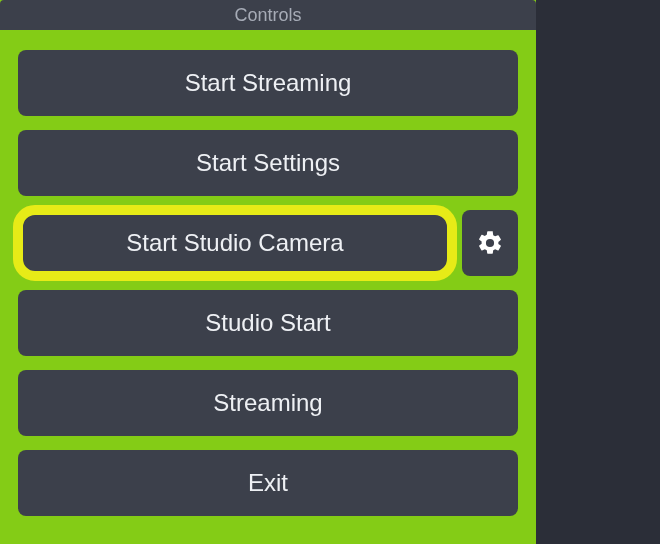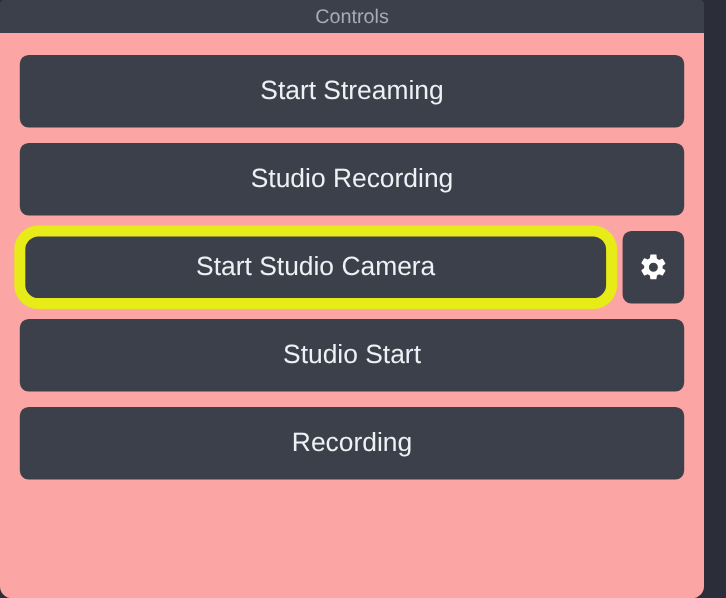--- a/index.html
+++ b/index.html
@@ -4,26 +4,25 @@
 <style>
   * { box-sizing: border-box; margin: 0; padding: 0; }
   html, body {
     width: 660px;
     height: 544px;
     background: #2b2e38;
     font-family: -apple-system, BlinkMacSystemFont, "Segoe UI", Arial, sans-serif;
     overflow: hidden;
   }
   .panel {
-    width: 640px;
+    width: 536px;
     height: 544px;
-    background: #fca5a5;
+    background: #84cc16;
     display: flex;
     flex-direction: column;
-    border-radius: 11px;
   }
   .panel-header {
     height: 30px;
     background: #3c404b;
     color: #a6abb6;
     font-size: 18px;
     display: flex;
     align-items: center;
     justify-content: center;
     border-top-left-radius: 4px;
@@ -89,36 +88,39 @@
 
 <div class="panel">
   <div class="panel-header">Controls</div>
   <div class="panel-body">
 
     <div class="row">
       <button class="btn">Start Streaming</button>
     </div>
 
     <div class="row">
-      <button class="btn">Studio Recording</button>
+      <button class="btn">Start Settings</button>
     </div>
 
     <div class="row">
       <button class="btn">Start Studio Camera</button>
       <button class="btn-square">
         <svg class="gear-icon" viewBox="0 0 24 24">
           <path d="M19.14,12.94a7.07,7.07,0,0,0,.06-.94,7.07,7.07,0,0,0-.06-.94l2.03-1.58a.5.5,0,0,0,.12-.64l-1.92-3.32a.5.5,0,0,0-.6-.22l-2.39.96a7.03,7.03,0,0,0-1.62-.94l-.36-2.54A.5.5,0,0,0,13.9,2h-3.8a.5.5,0,0,0-.5.42L9.24,4.96a7.03,7.03,0,0,0-1.62.94l-2.39-.96a.5.5,0,0,0-.6.22L2.71,8.48a.5.5,0,0,0,.12.64L4.86,10.7a7.07,7.07,0,0,0-.06.94,7.07,7.07,0,0,0,.06.94L2.83,14.16a.5.5,0,0,0-.12.64l1.92,3.32a.5.5,0,0,0,.6.22l2.39-.96a7.03,7.03,0,0,0,1.62.94l.36,2.54a.5.5,0,0,0,.5.42h3.8a.5.5,0,0,0,.5-.42l.36-2.54a7.03,7.03,0,0,0,1.62-.94l2.39.96a.5.5,0,0,0,.6-.22l1.92-3.32a.5.5,0,0,0-.12-.64ZM12,15.5A3.5,3.5,0,1,1,15.5,12,3.5,3.5,0,0,1,12,15.5Z"></path>
         </svg>
       </button>
       <div class="highlight-ring"></div>
     </div>
 
     <div class="row">
       <button class="btn">Studio Start</button>
     </div>
 
     <div class="row">
-      <button class="btn">Recording</button>
+      <button class="btn">Streaming</button>
     </div>
 
+    <div class="row">
+      <button class="btn">Exit</button>
+    </div>
 
   </div>
 </div>
 
 </body></html>

